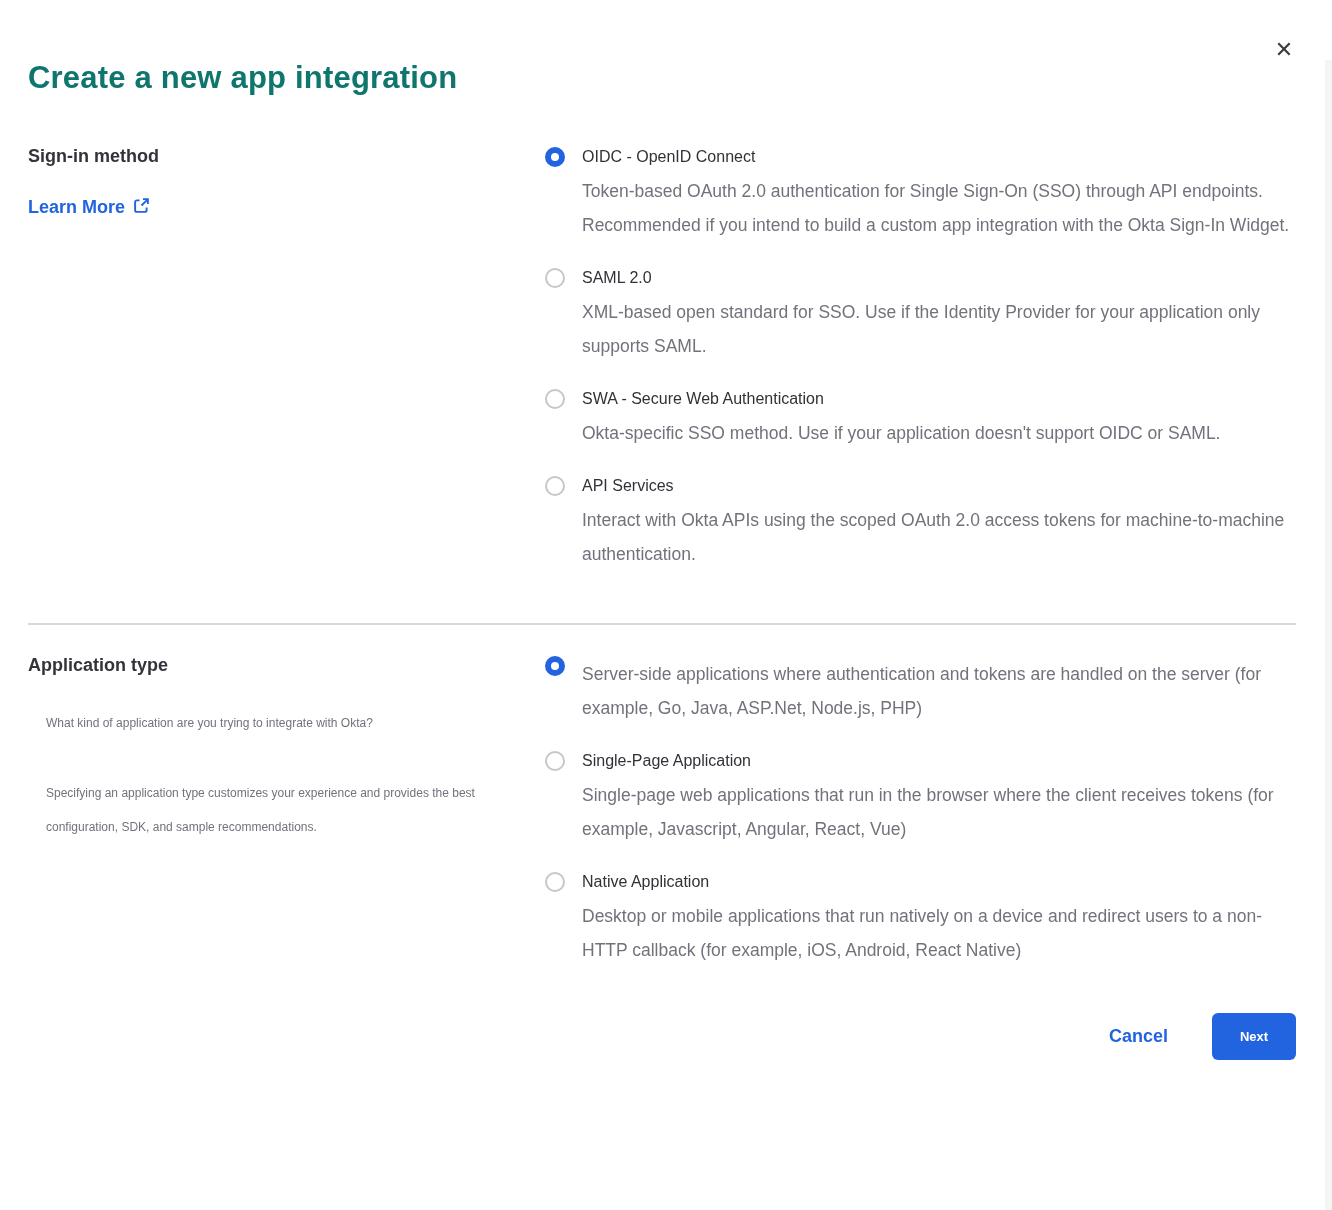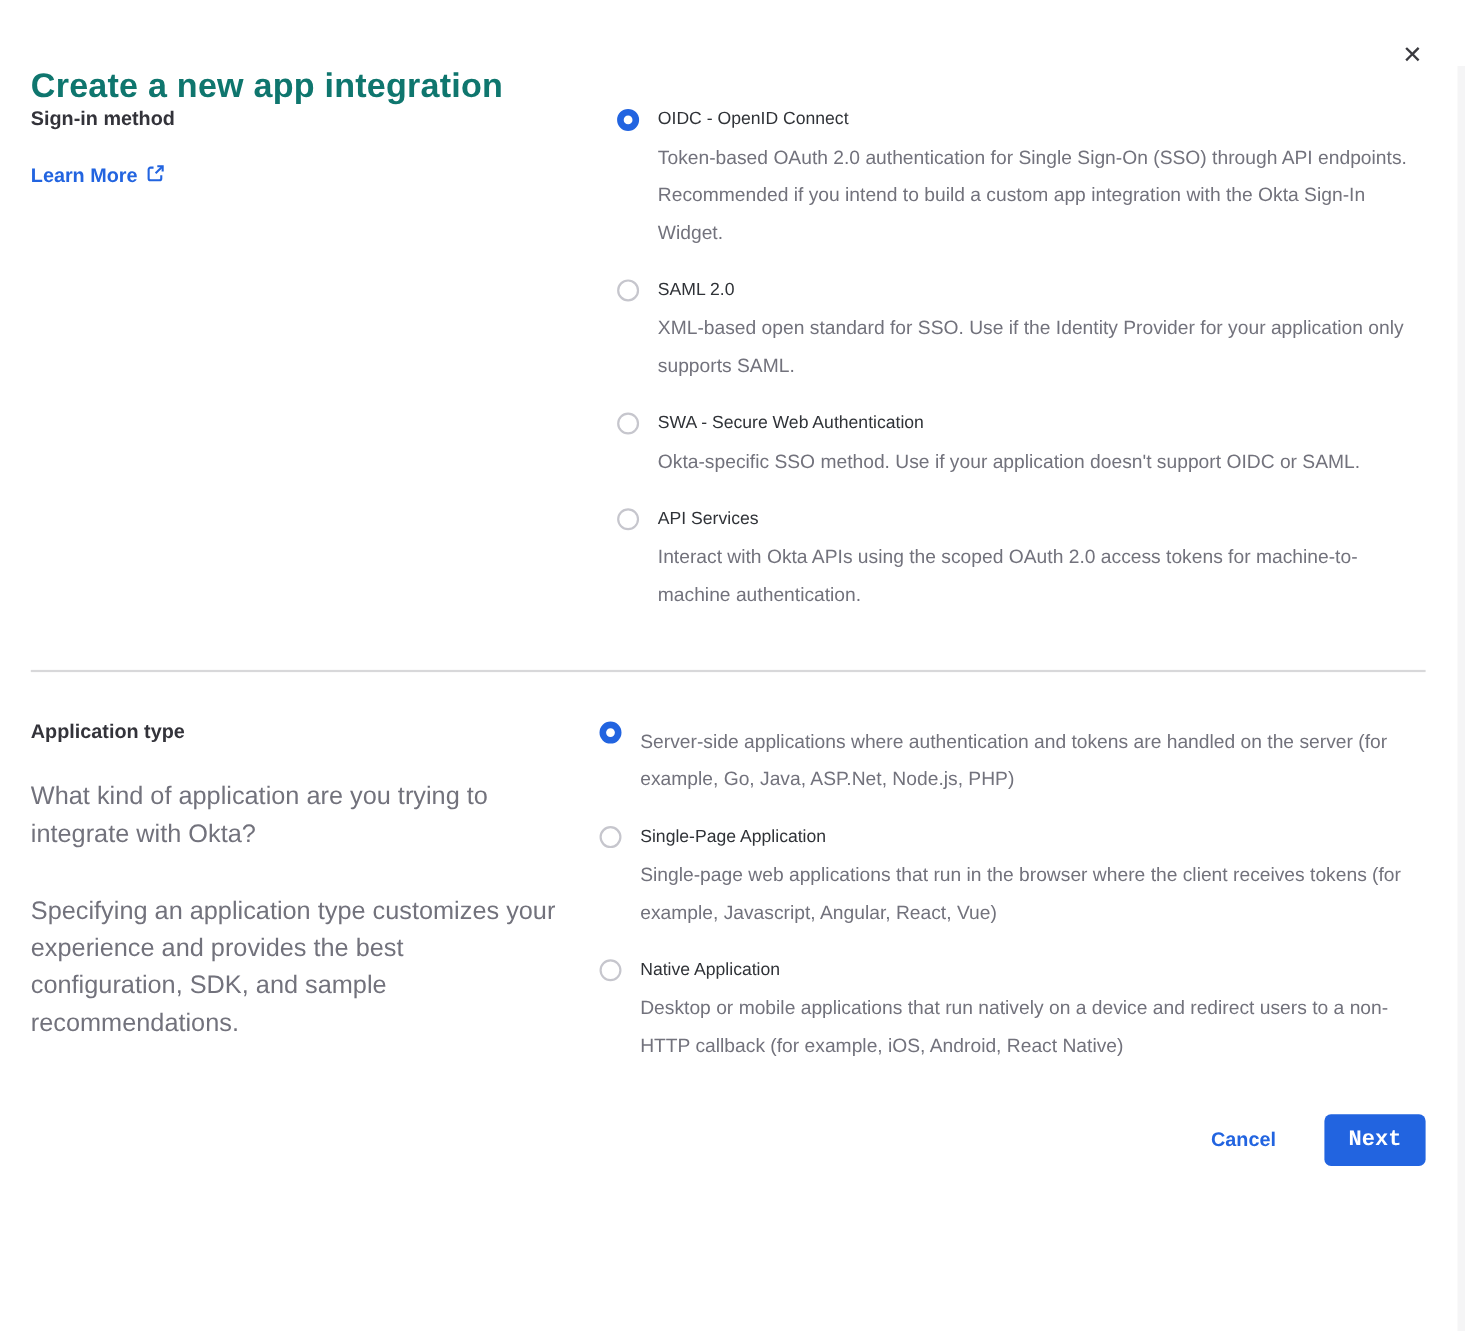--- a/index.html
+++ b/index.html
@@ -19,33 +19,33 @@
     font-size:22px; line-height:28px; color:#3a3a3f; cursor:pointer;
     font-family:"Liberation Sans", sans-serif;
   }
 
   .dialog-title {
     padding-top:60px;
     font-size:31px; font-weight:700; color:#0f766e; letter-spacing:0.2px;
   }
 
   .section { display:grid; grid-template-columns:517px 1fr; }
-  .section-1 { padding-bottom:52px;gap:16px; }
-  .section-2 { padding-top:42px; }
+  .section-1 { margin-top:48px; padding-bottom:52px; }
+  .section-2 { padding-top:28px; }
 
   .left-col { padding-right:40px; }
   .section-heading { font-size:18px; font-weight:700; color:#33333a; padding-top:2px; }
 
   .learn-more {
     margin-top:30px; display:inline-flex; gap:8px;
     color:var(--accent); font-size:18px; font-weight:700; text-decoration:none; cursor:pointer;
   }
   .learn-more svg { width:17px; height:17px; display:block; }
 
-  .left-para { margin-top:30px; font-size:23px; line-height:34px; color:#72727c; max-width:480px; }
+  .left-para { margin-top:30px; font-size:12px; line-height:34px; color:#72727c; max-width:480px;margin-left:18px; }
   .left-para + .left-para { margin-top:36px; }
 
   .option { display:flex; gap:17px; margin-bottom:23px; cursor:pointer; }
   .option:last-child { margin-bottom:0; }
   .radio {
     width:20px; height:20px; border-radius:50%; flex:none; margin-top:3px;
     border:2px solid #c6c6cd; background:#fff;
   }
   .radio.selected { border:6px solid var(--accent); }
   .option-text { max-width:716px; }
@@ -59,22 +59,22 @@
     margin-top:46px; padding-bottom:46px;
   }
   .cancel-link {
     background:none; border:none; color:var(--accent);
     font-size:18px; font-weight:700; cursor:pointer;
     font-family:"Liberation Sans", sans-serif;
   }
   .next-btn {
     background:var(--accent); color:#fff; border:none; border-radius:6px;
     min-width:84px; height:47px; padding:0 22px;
-    font-size:20px; font-weight:700; cursor:pointer;
-    font-family:Liberation Mono, monospace;
+    font-size:13px; font-weight:700; cursor:pointer;
+    font-family:Liberation Sans, sans-serif;
   }
 </style>
 </head>
 <body>
 
 <div class="dialog">
   <div class="edge-strip"></div>
 
   <button class="close-btn">
     <span>✕</span>

